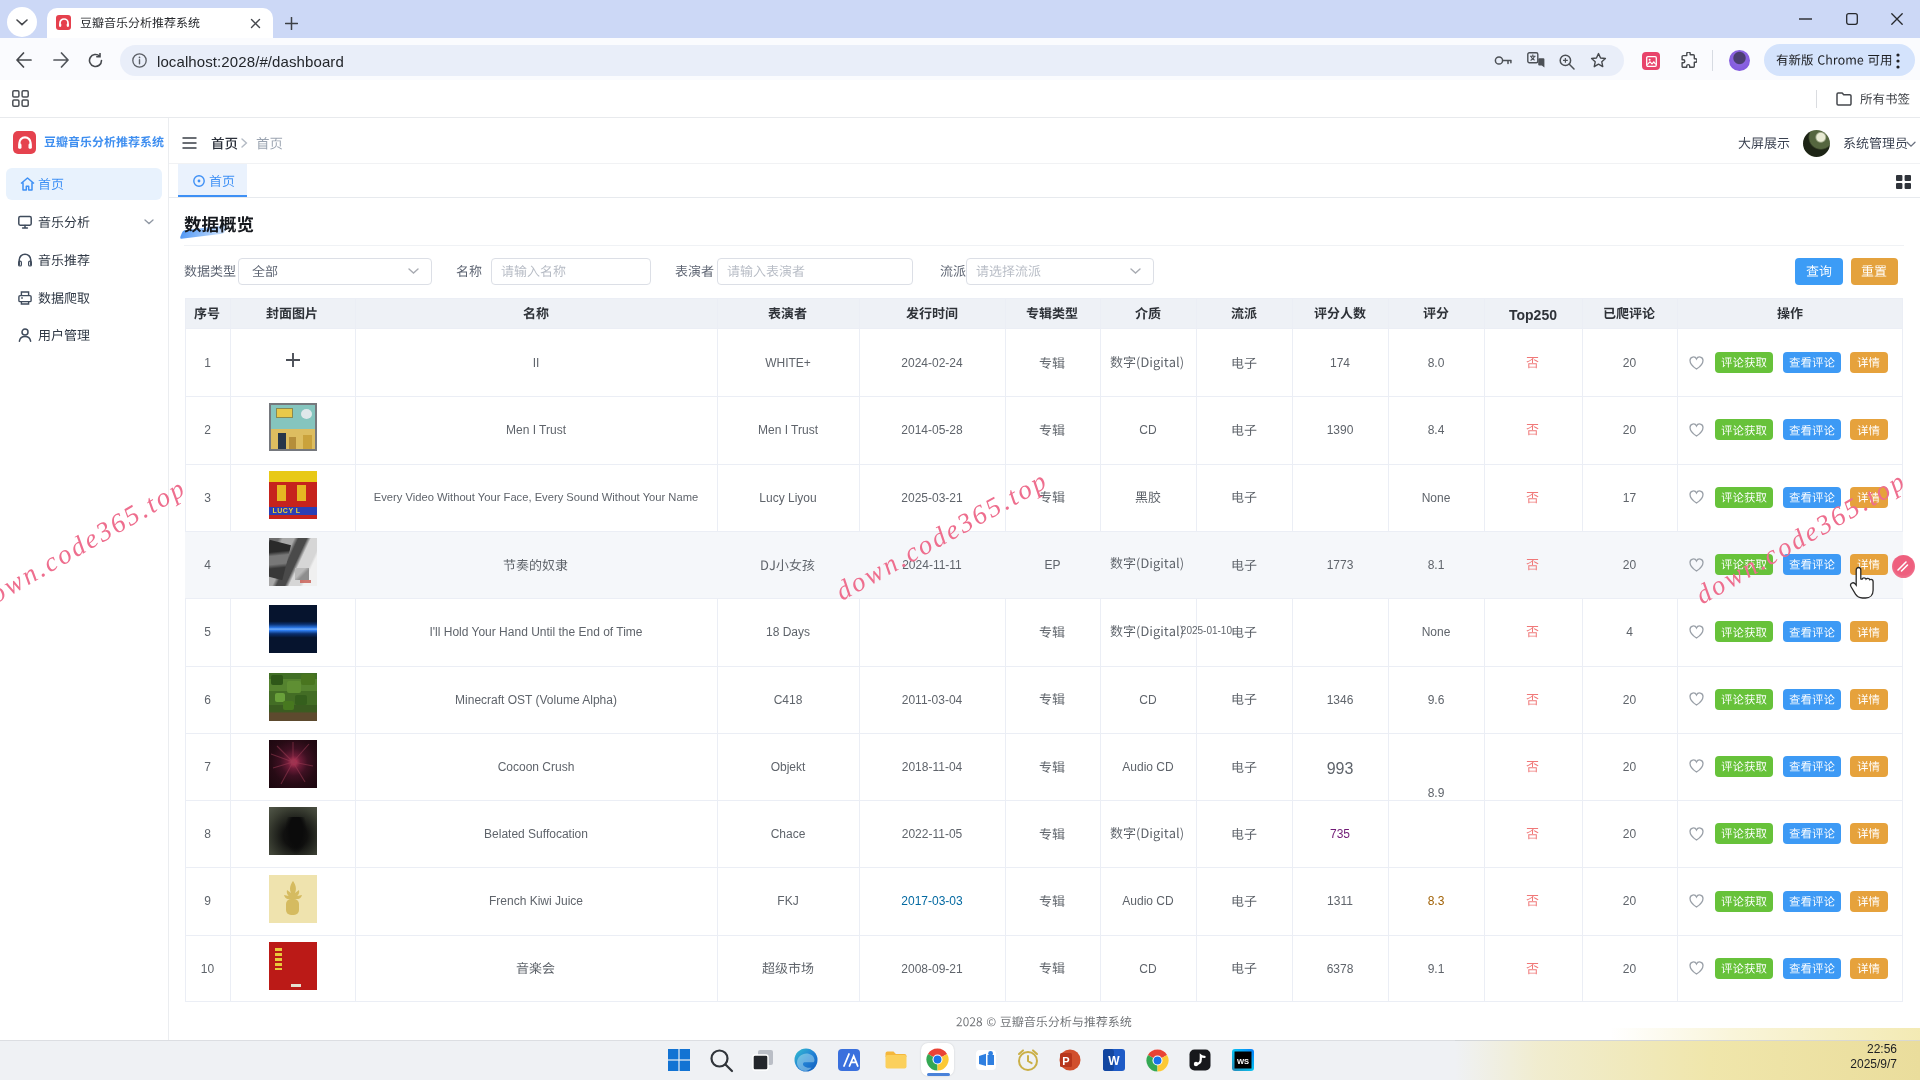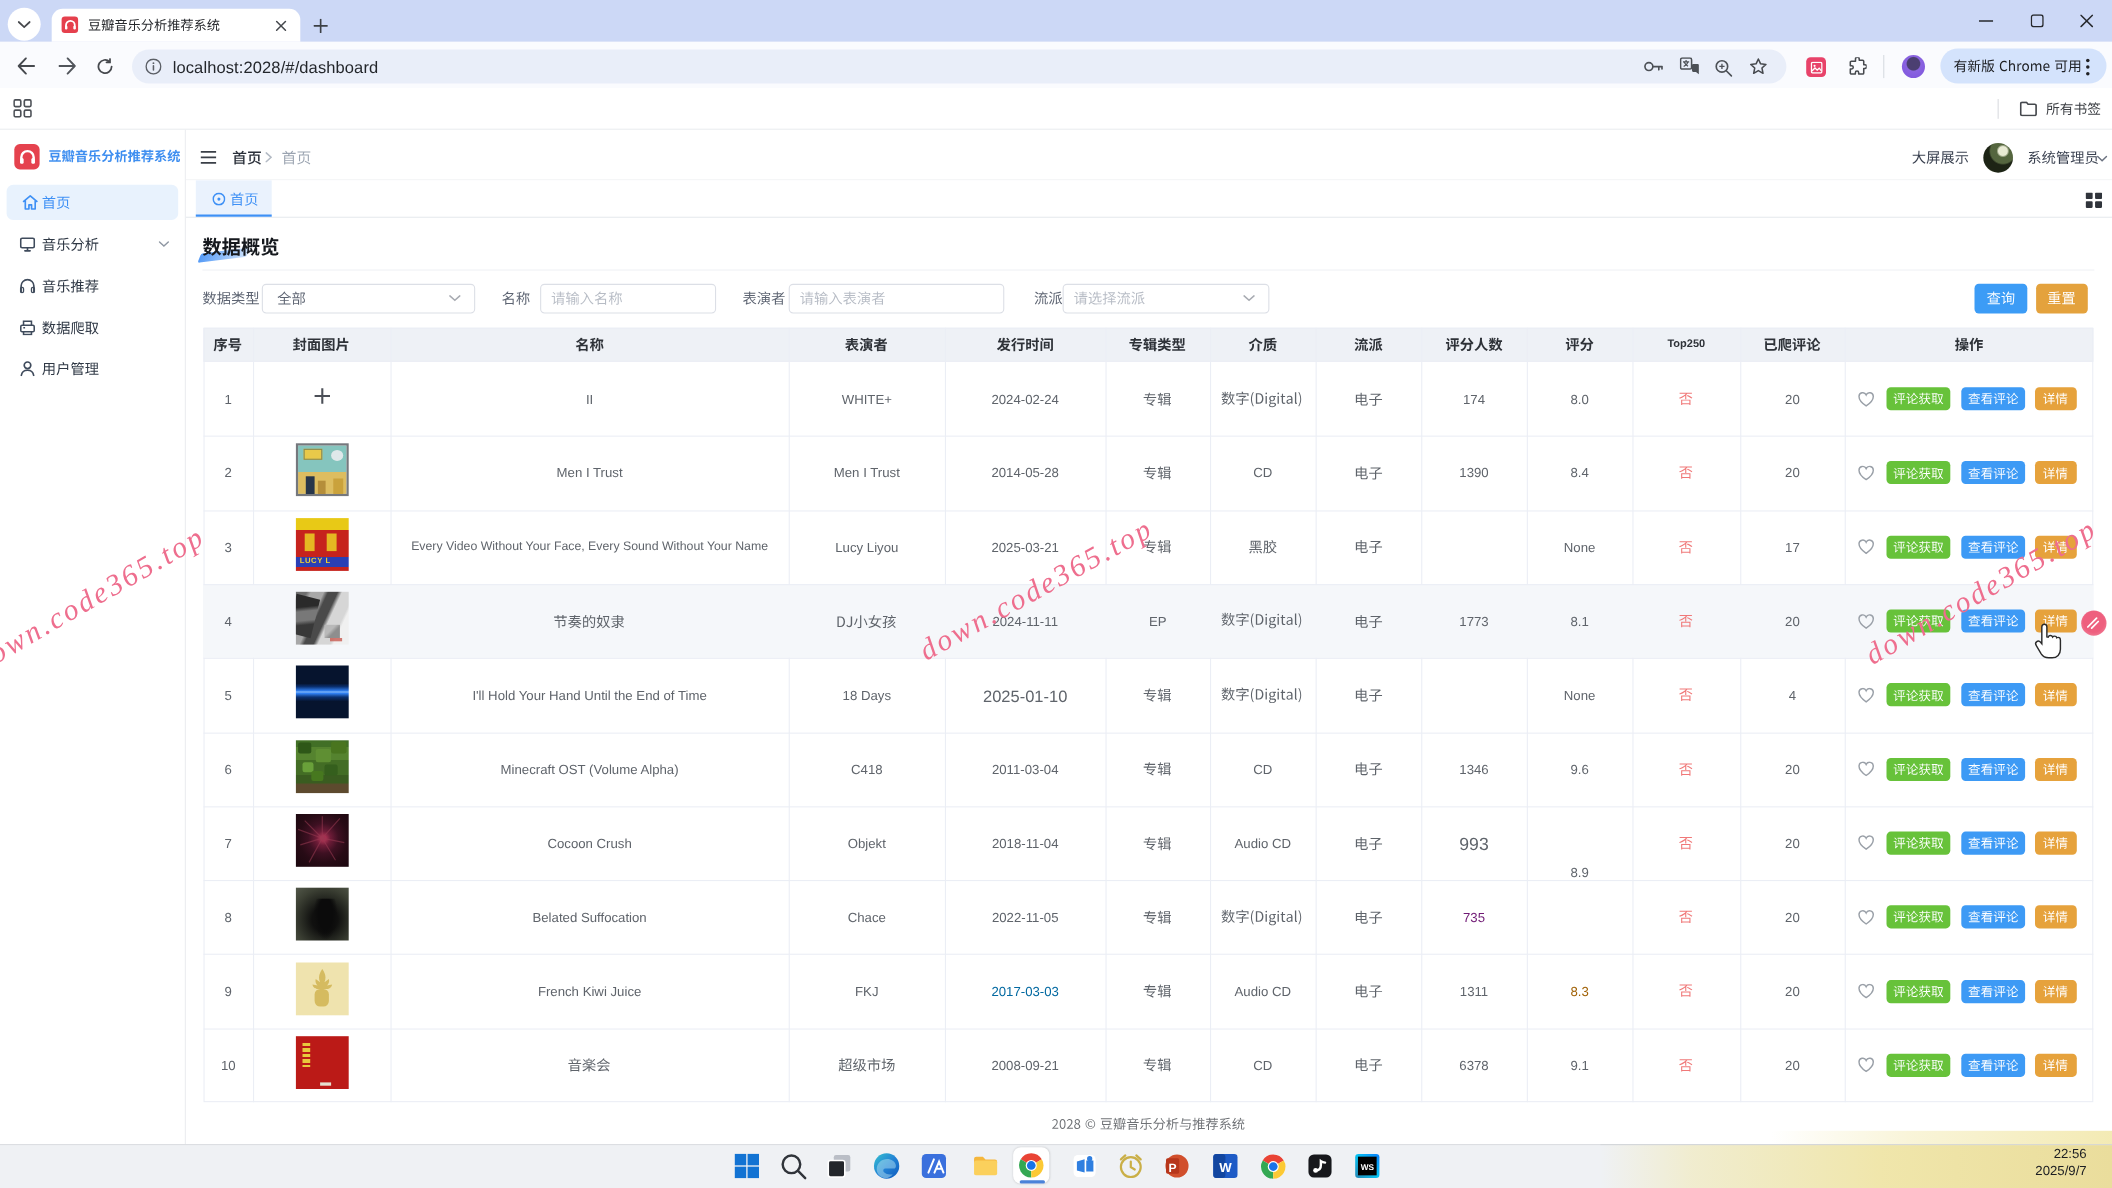--- a/index.html
+++ b/index.html
@@ -321,21 +321,21 @@
     </svg>
     <svg style="position:absolute;left:1230.5px;top:307.4px;overflow:visible" width="27" height="14" viewBox="0 -11.1 27 14">
       <use href="#tg32" fill="#2e3238"></use>
     </svg>
     <svg style="position:absolute;left:1313.5px;top:307.4px;overflow:visible" width="53" height="14" viewBox="0 -11.0 53 14">
       <use href="#tg33" fill="#2e3238"></use>
     </svg>
     <svg style="position:absolute;left:1422.5px;top:307.4px;overflow:visible" width="27" height="14" viewBox="0 -10.9 27 14">
       <use href="#tg34" fill="#2e3238"></use>
     </svg>
-    <div class="lat" style="left:1509.0px;top:306.5px;width:48px;text-align:center;font-size:10px;font-weight:bold;color:#2e3238">Top250</div>
+    <div class="lat" style="left:1509.0px;top:306.5px;width:48px;text-align:center;font-size:14px;font-weight:bold;color:#2e3238">Top250</div>
     <svg style="position:absolute;left:1603.0px;top:307.4px;overflow:visible" width="53" height="14" viewBox="0 -11.1 53 14">
       <use href="#tg35" fill="#2e3238"></use>
     </svg>
     <svg style="position:absolute;left:1776.5px;top:307.4px;overflow:visible" width="27" height="14" viewBox="0 -11.0 27 14">
       <use href="#tg36" fill="#2e3238"></use>
     </svg>
     <div style="position:absolute;left:230px;top:298px;width:1px;height:704px;background:#ebeef5"></div>
     <div style="position:absolute;left:355px;top:298px;width:1px;height:704px;background:#ebeef5"></div>
     <div style="position:absolute;left:717px;top:298px;width:1px;height:704px;background:#ebeef5"></div>
     <div style="position:absolute;left:859px;top:298px;width:1px;height:704px;background:#ebeef5"></div>
@@ -509,21 +509,21 @@
       <use href="#tg42" fill="#fff"></use>
     </svg>
     <div style="position:absolute;left:1850px;top:554.05px;width:38px;height:21px;background:#e6a23c;border-radius:4px"></div>
     <svg style="position:absolute;left:1857.0px;top:559.2px;overflow:visible" width="24" height="12" viewBox="0 -9.7 24 12">
       <use href="#tg43" fill="#fff"></use>
     </svg>
     <div class="lat" style="left:-92.5px;top:625.2px;width:600px;text-align:center;font-size:12px;color:#5f646b;font-weight:normal;letter-spacing:0px">5</div>
     <div style="position:absolute;left:268.5px;top:605.35px;width:48px;height:48px;background:linear-gradient(180deg,#06142e 0 34%,#0a2f6e 40%,#2f7ef0 48%,#7db4f8 50%,#2f7ef0 53%,#0a2f6e 60%,#06142e 68%);overflow:hidden"></div>
     <div class="lat" style="left:236.0px;top:625.2px;width:600px;text-align:center;font-size:12px;color:#5f646b;font-weight:normal;letter-spacing:0px">I'll Hold Your Hand Until the End of Time</div>
     <div class="lat" style="left:488.0px;top:625.2px;width:600px;text-align:center;font-size:12px;color:#5f646b;font-weight:normal;letter-spacing:0px">18 Days</div>
-    <div class="lat" style="left:632.0px;top:625.2px;width:600px;text-align:center;font-size:15px;color:#5f646b;font-weight:normal;letter-spacing:0px">2025-01-10</div>
+    <div class="lat" style="left:632.0px;top:625.2px;width:600px;text-align:right;font-size:10px;color:#5f646b;font-weight:normal;letter-spacing:0px">2025-01-10</div>
     <svg style="position:absolute;left:1039.0px;top:625.9px;overflow:visible" width="27" height="13" viewBox="0 -10.9 27 13">
       <use href="#tg37" fill="#5f646b"></use>
     </svg>
     <svg style="position:absolute;left:1110.0px;top:624.7px;overflow:visible" width="76" height="16" viewBox="0 -11.0 76 16">
       <use href="#tg38" fill="#5f646b"></use>
     </svg>
     <svg style="position:absolute;left:1230.5px;top:625.9px;overflow:visible" width="27" height="13" viewBox="0 -10.9 27 13">
       <use href="#tg39" fill="#5f646b"></use>
     </svg>
     <div class="lat" style="left:1136.0px;top:625.2px;width:600px;text-align:center;font-size:12px;color:#5f646b;font-weight:normal;letter-spacing:0px">None</div>

